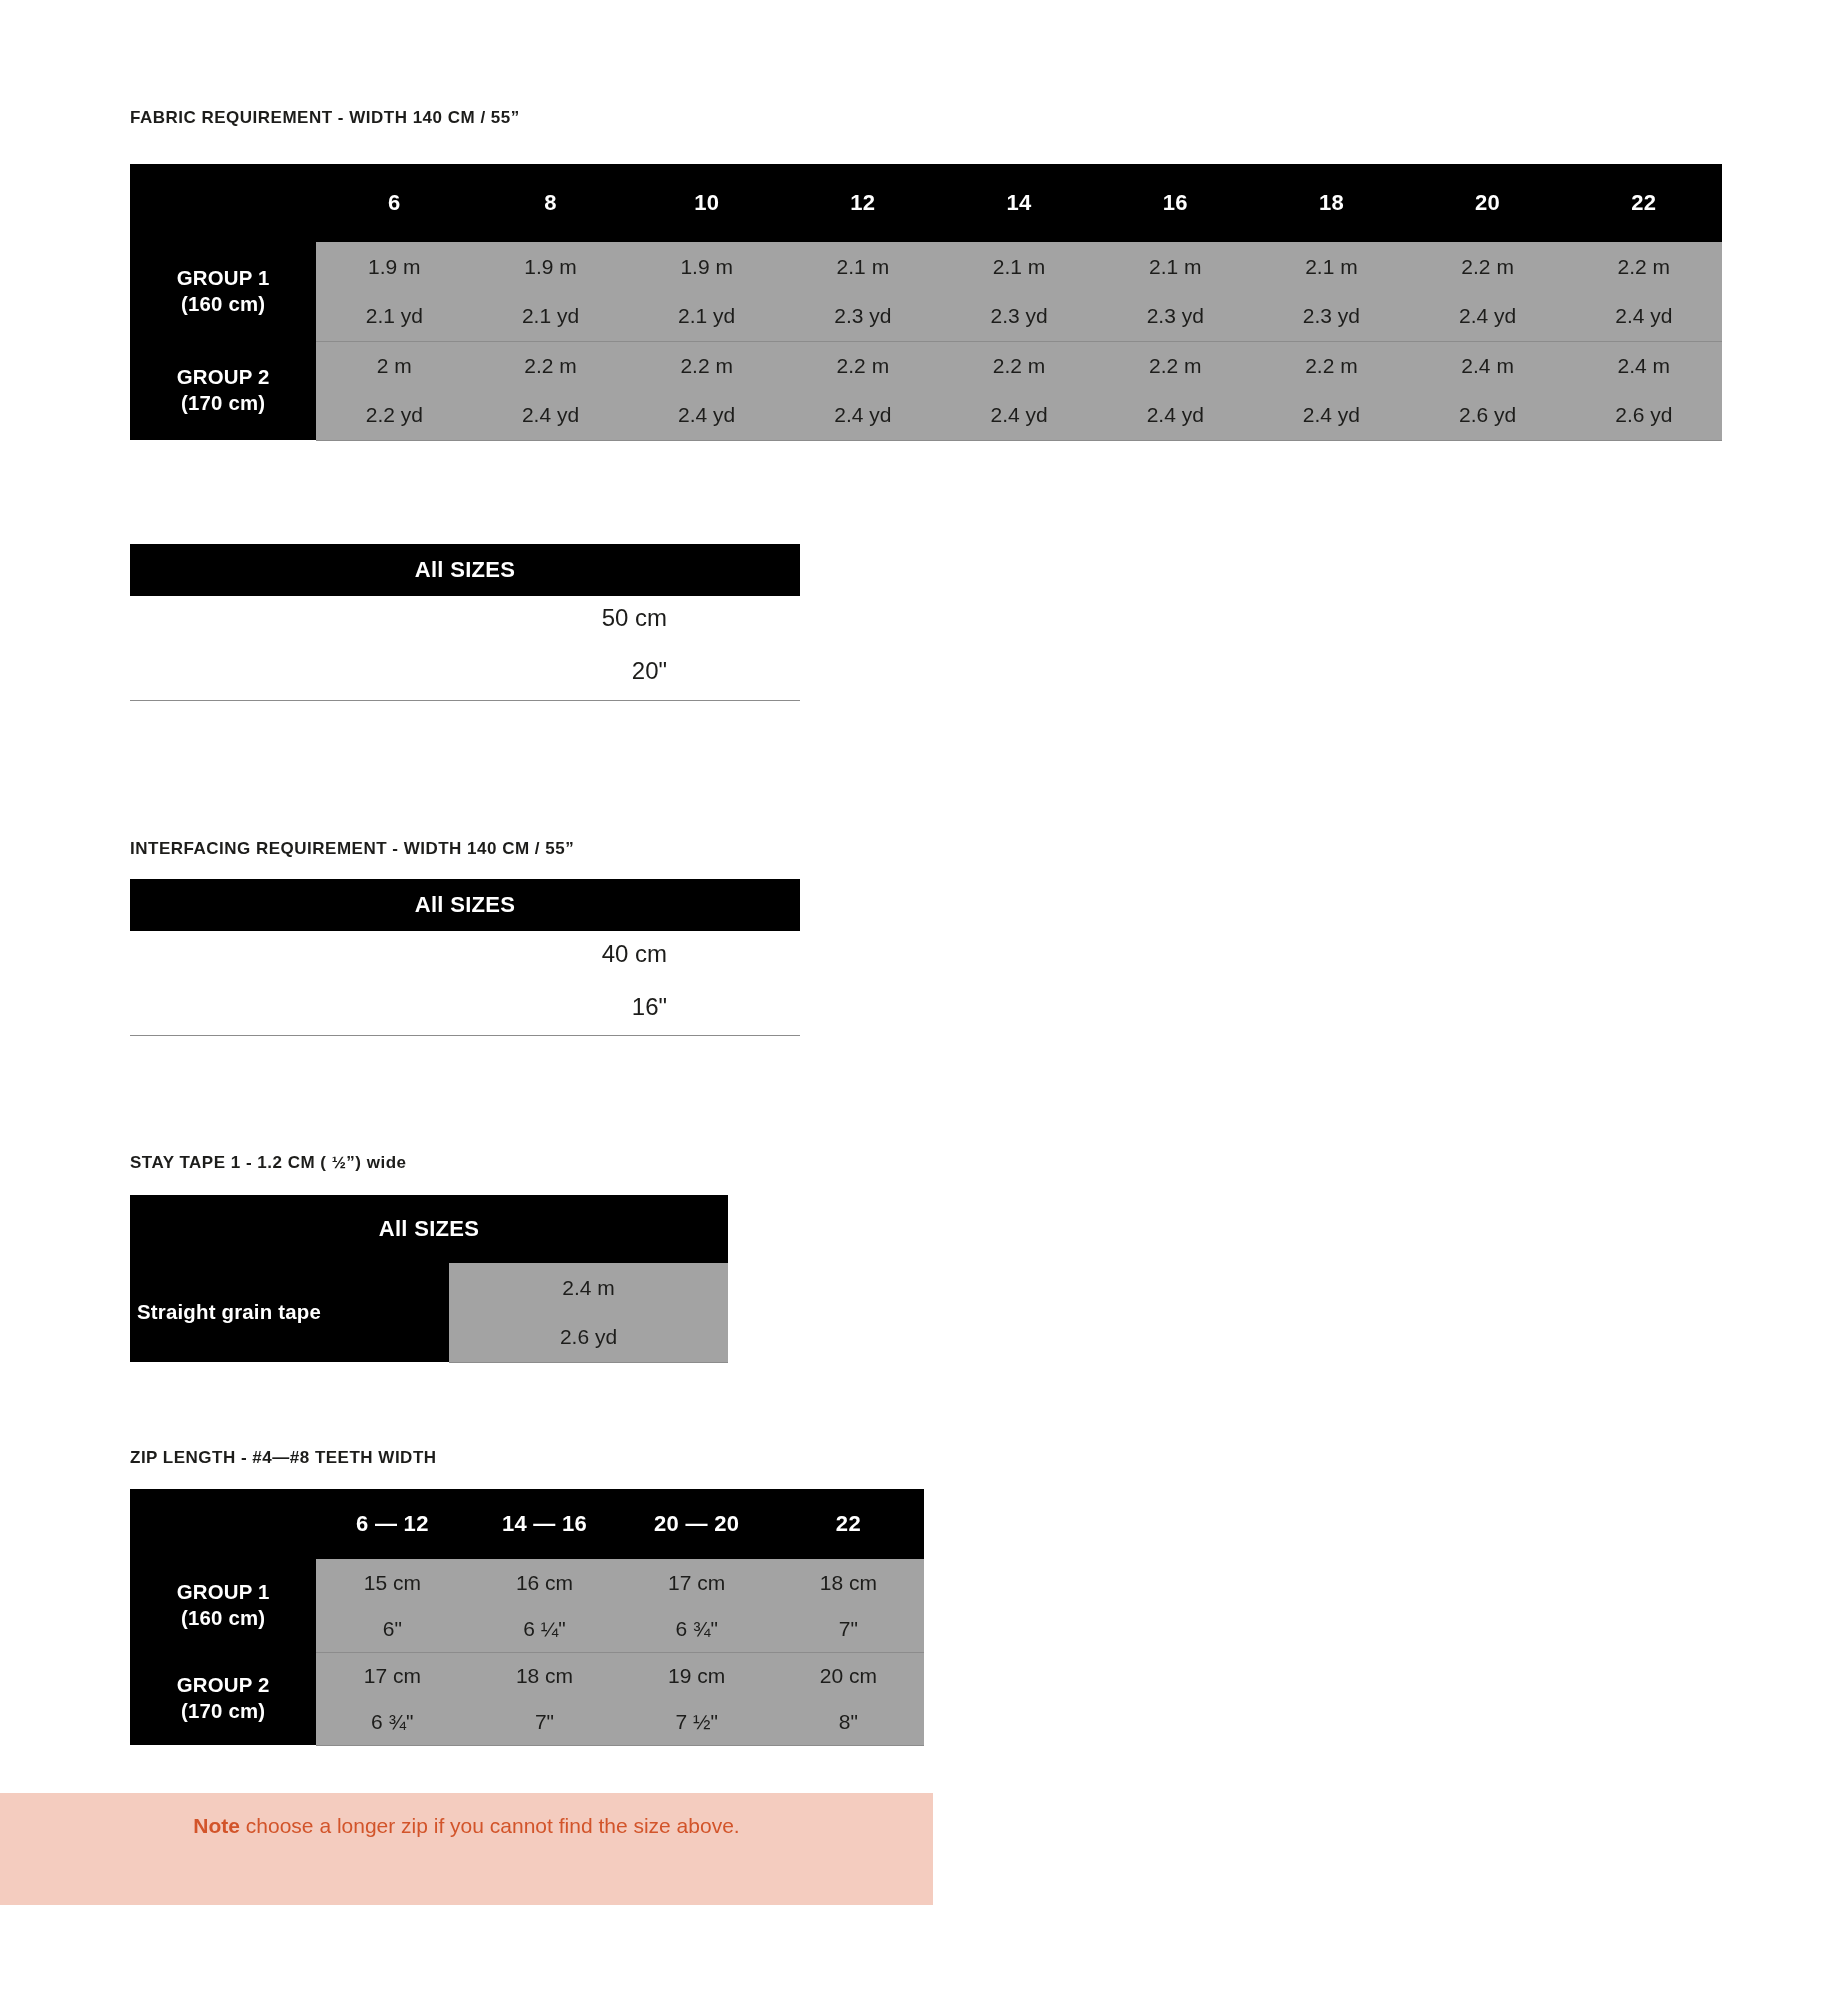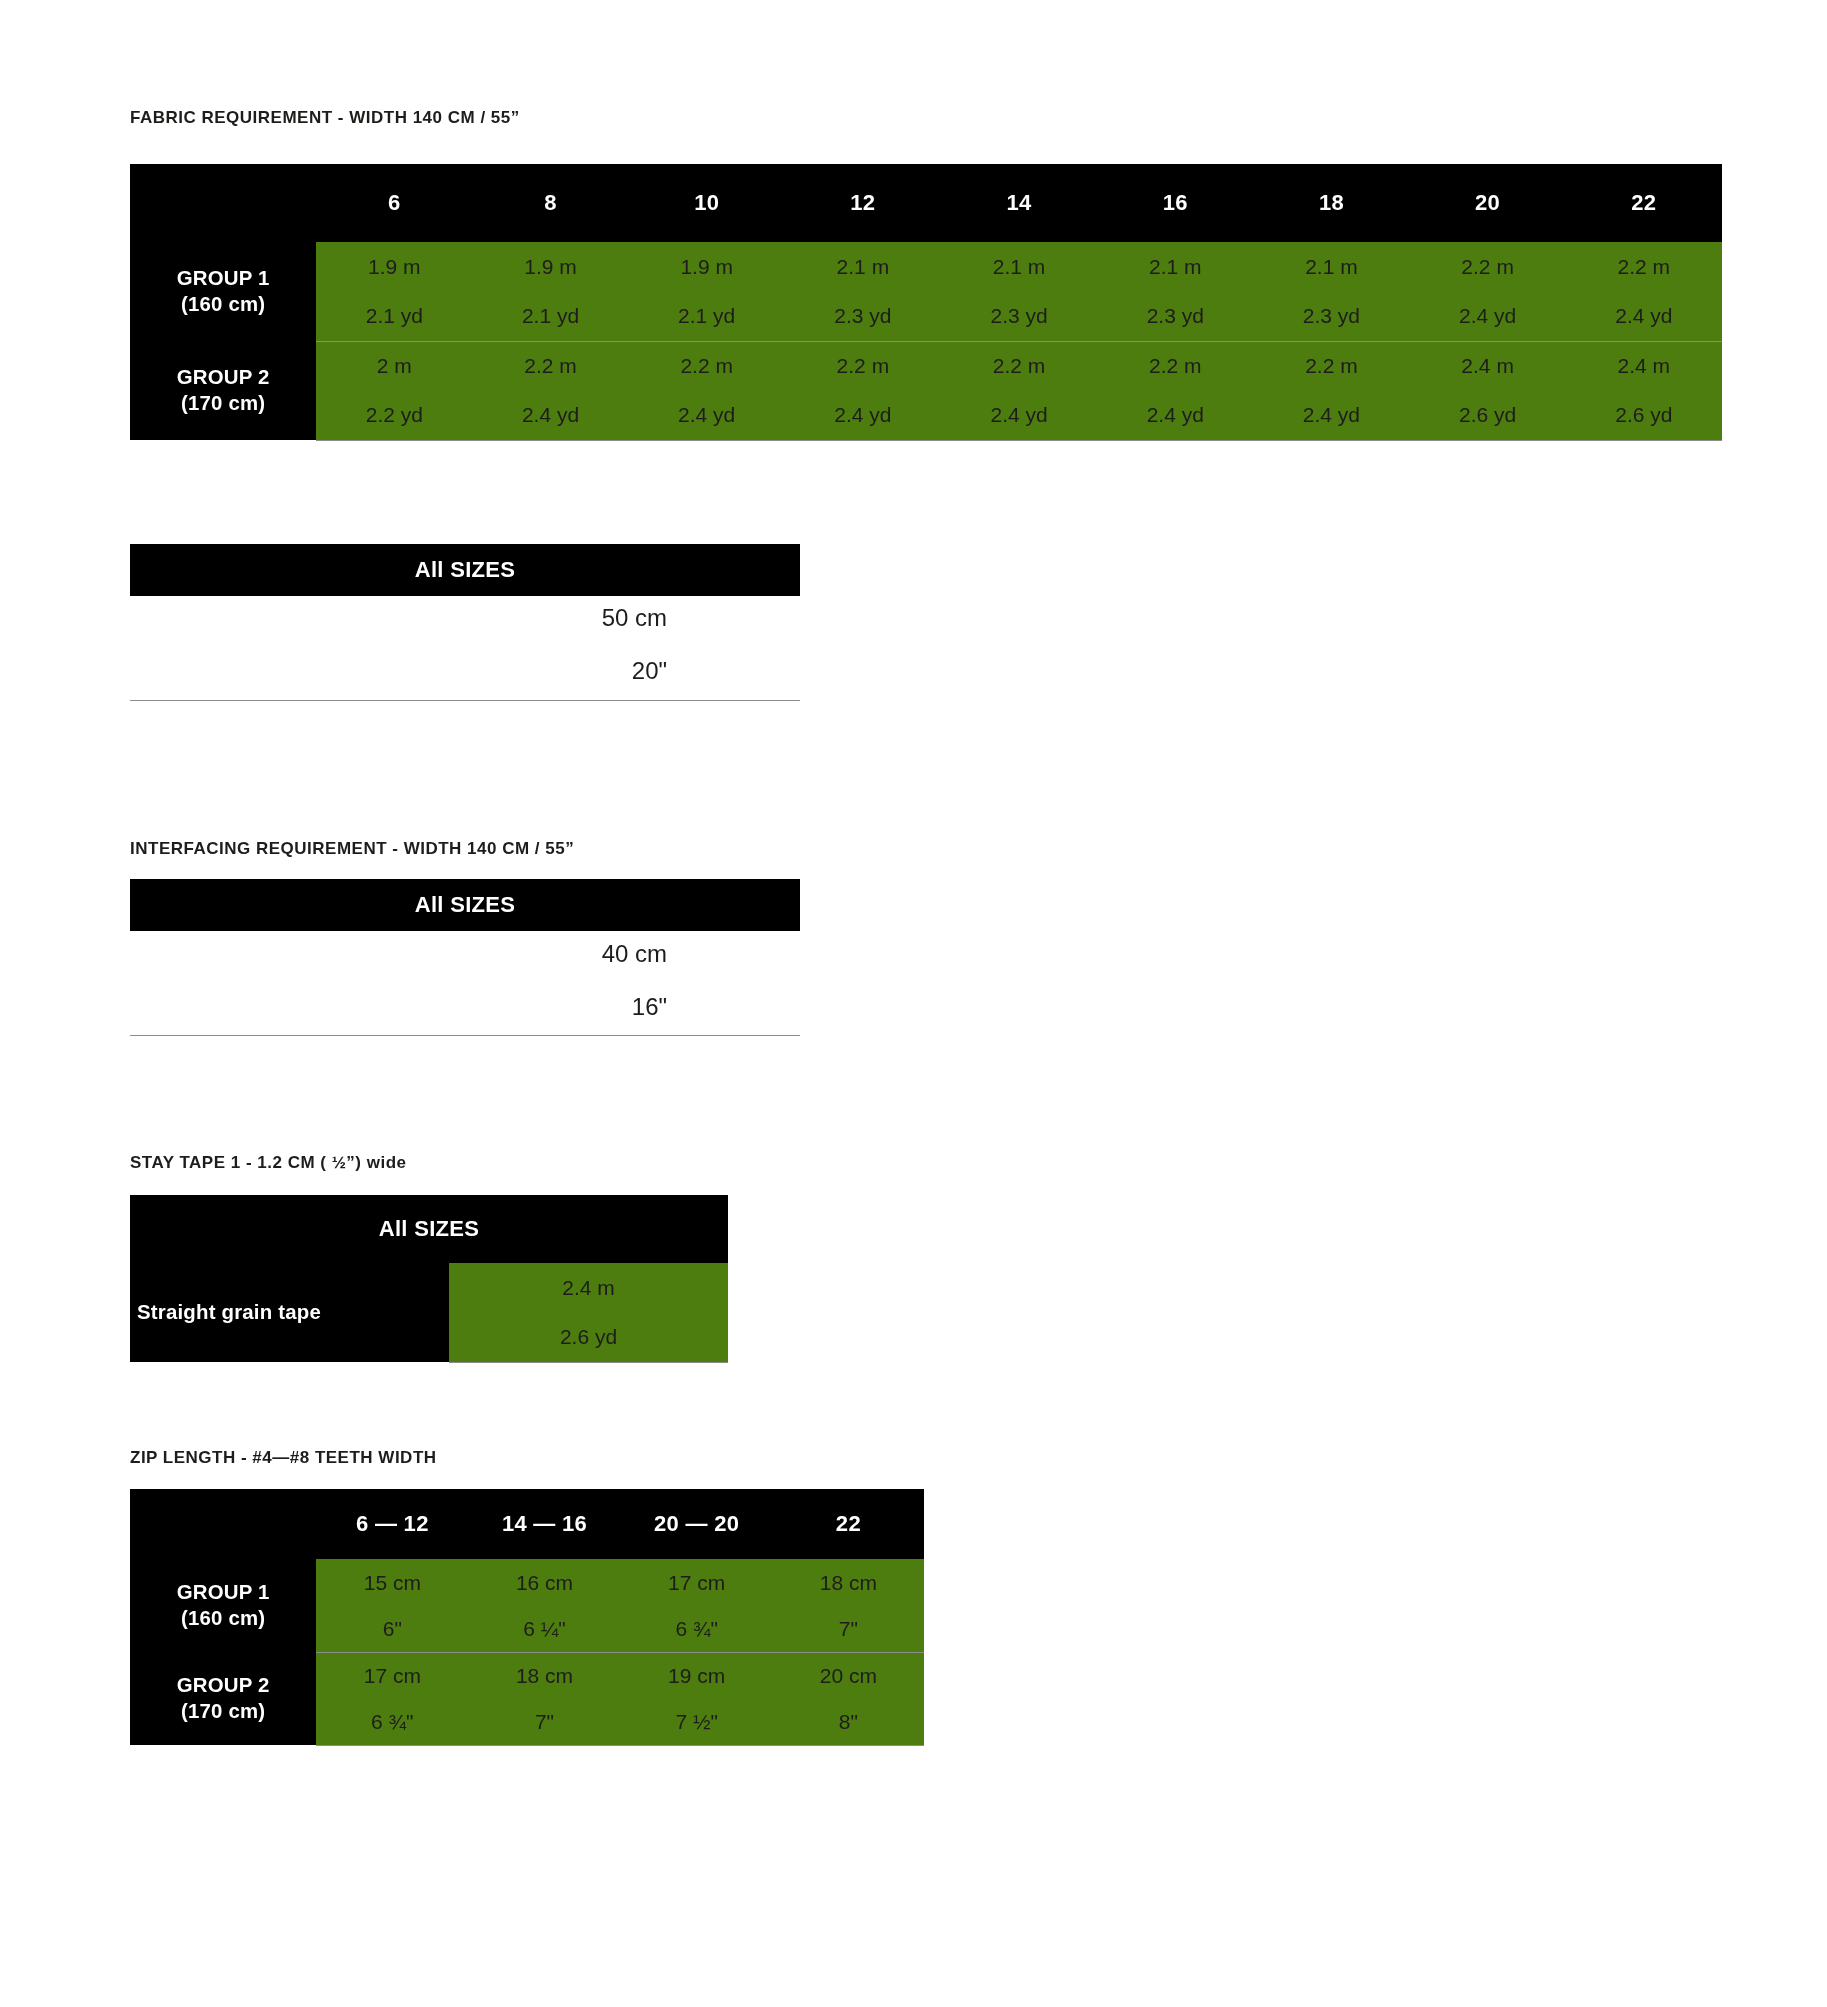--- a/index.html
+++ b/index.html
@@ -60,21 +60,21 @@
     color: #ffffff;
     font-weight: bold;
     font-size: 20.4px;
     line-height: 1.25;
     text-align: center;
     letter-spacing: 0.2px;
   }
 
   
   .val {
-    background: #4d7c0f;
+    background: #a3a3a3;
     color: #1d1d1b;
     font-size: 21px;
     font-weight: normal;
   }
   .val-m  { padding-top: 8.1px; }
   .val-yd { padding-bottom: 6.5px; }
 
   .rule-below td { border-bottom: 1.6px solid #8c8c8c; }
   .rule-bottom td { border-bottom: 1.6px solid #8c8c8c; }
 
@@ -313,15 +313,20 @@
       </tr>
       <tr class="rule-bottom" style="height:46px;">
         <td class="val val-yd">6 ¾"</td>
         <td class="val val-yd">7"</td>
         <td class="val val-yd">7 ½"</td>
         <td class="val val-yd">8"</td>
       </tr>
     </tbody>
   </table>
 
+  <div class="note-banner" style="left:0px; top:1793px; width:933px; height:112px;">
+    <div class="note-inner">
+      <b>Note</b><span> choose a longer zip if you cannot find the size above.</span>
+    </div>
+  </div>
 
 </div>
 
 
 </body></html>

